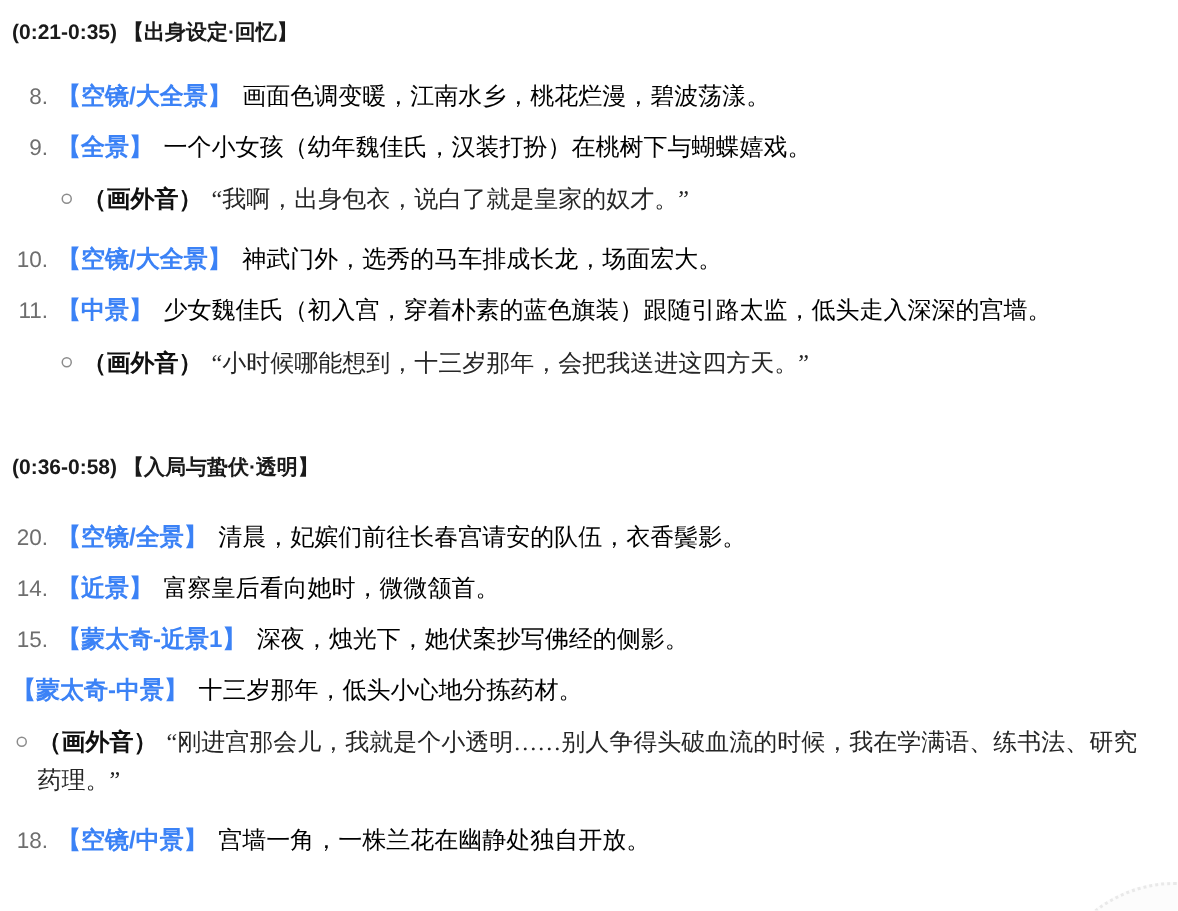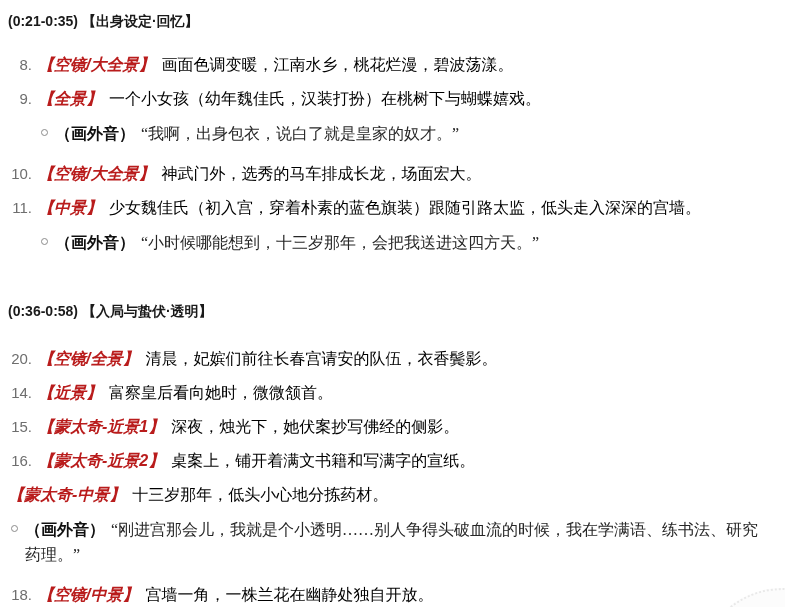--- a/index.html
+++ b/index.html
@@ -47,23 +47,22 @@
     font-size: 15px;
     line-height: 24px;
   }
   .shot-content {
     flex: 1;
     font-size: 16px;
     line-height: 24px;
   }
   .shot-label {
     font-weight: 700;
-    color: #b91c1c;
+    color: #3b82f6;
     margin-right: 7px;
-    font-style: italic;
   }
   .shot-text {
     color: #000000;
   }
   .vo-row {
     display: flex;
     margin: 10px 0 6px 0;
     font-family: Liberation Serif, serif;
   }
   .vo-marker {
@@ -173,26 +172,20 @@
     </div>
   </div>
 
   <div class="shot-item">
     <span class="shot-num">15.</span>
     <div class="shot-content">
       <span class="shot-label">【蒙太奇-近景1】</span><span class="shot-text">深夜，烛光下，她伏案抄写佛经的侧影。</span>
     </div>
   </div>
 
-  <div class="shot-item">
-    <span class="shot-num">16.</span>
-    <div class="shot-content">
-      <span class="shot-label">【蒙太奇-近景2】</span><span class="shot-text">桌案上，铺开着满文书籍和写满字的宣纸。</span>
-    </div>
-  </div>
 
   <div class="shot-item">
     <div class="shot-content">
       <span class="shot-label">【蒙太奇-中景】</span><span class="shot-text">十三岁那年，低头小心地分拣药材。</span>
       <div class="vo-row">
         <span class="vo-marker">
             <span class="ring"></span>
           </span>
         <div class="vo-content">
           <span class="vo-label">（画外音）</span><span class="vo-text">“刚进宫那会儿，我就是个小透明……别人争得头破血流的时候，我在学满语、练书法、研究药理。”</span>

